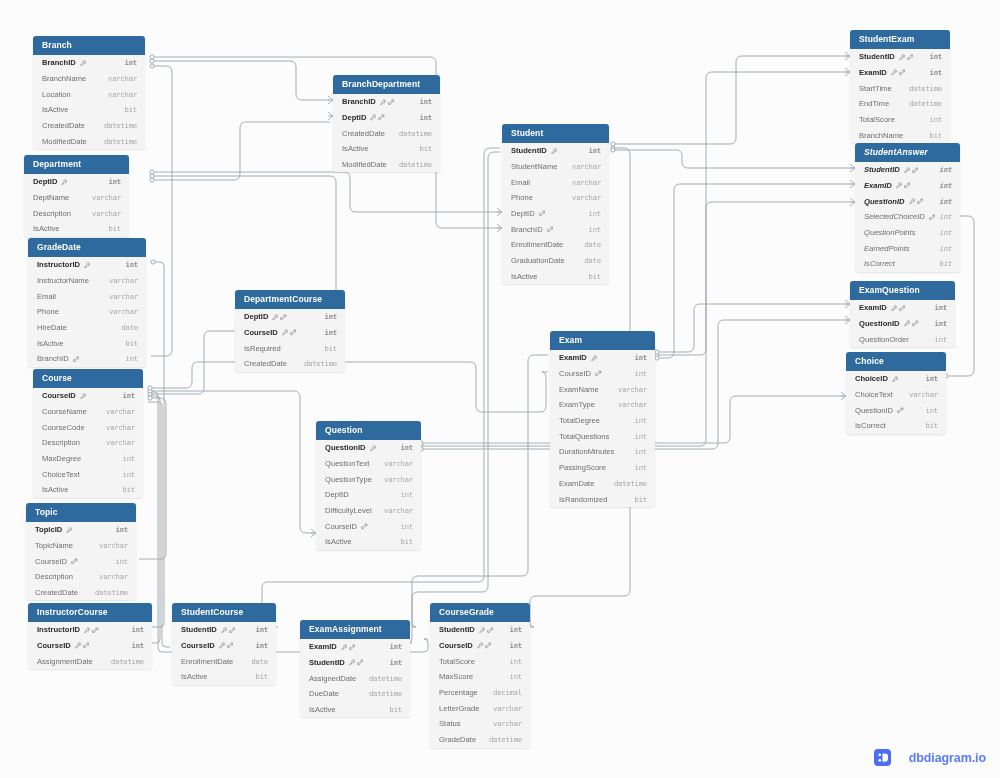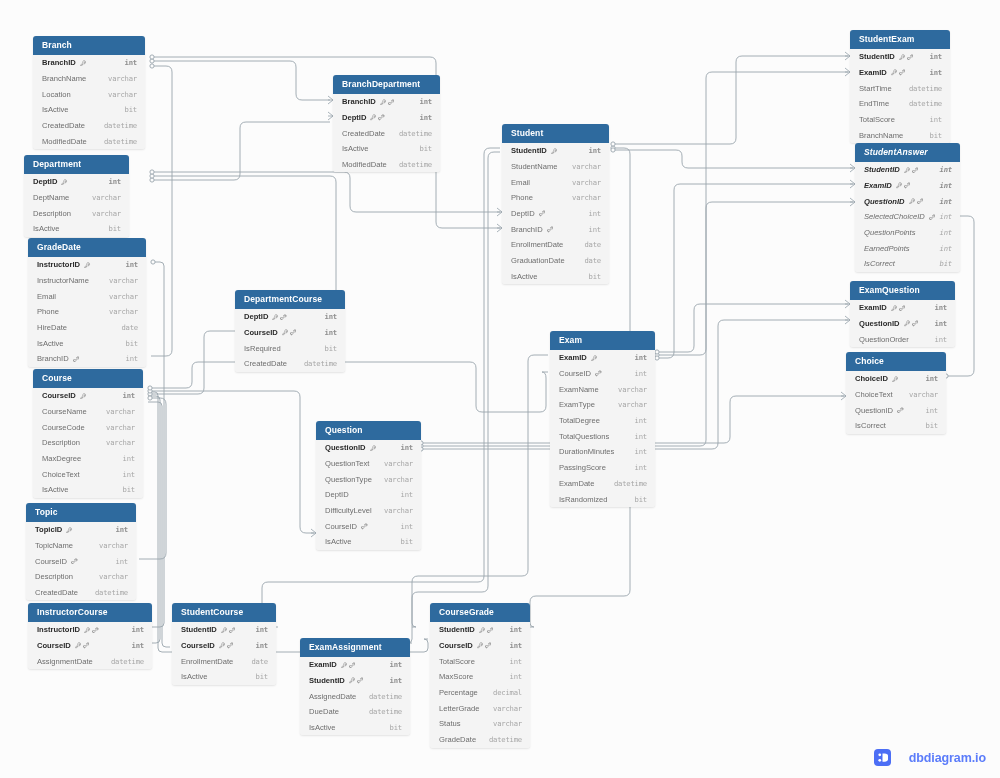--- a/index.html
+++ b/index.html
@@ -550,21 +550,21 @@
           </span>
           <span class="field-type">date</span>
         </div>
         <div class="field-row">
           <span class="field-name">
             <span>IsActive</span>
           </span>
           <span class="field-type">bit</span>
         </div>
       </div>
-      <div class="table-card" style="left: 300px; top: 638px; width: 110px;">
+      <div class="table-card" style="left: 300px; top: 620px; width: 110px;">
         <div class="table-header">ExamAssignment</div>
         <div class="field-row key">
           <span class="field-name">
             <span>ExamID</span>
             <span class="icons">
               <span>
                 <svg width="6.5" height="6.5" viewBox="0 0 16 16">
                   <path d="M10.5 1.5a4 4 0 0 0-3.6 5.7L1.5 12.6v2h2l.6-.6v-1.2h1.2l.6-.6v-1.2h1.2l1.6-1.6a4 4 0 1 0 1.8-7.9zm1.3 3.3a1 1 0 1 1-1.4 1.4 1 1 0 0 1 1.4-1.4z" fill="none" stroke="#7a7a7a" stroke-width="1.3"></path>
                 </svg>
               </span>

